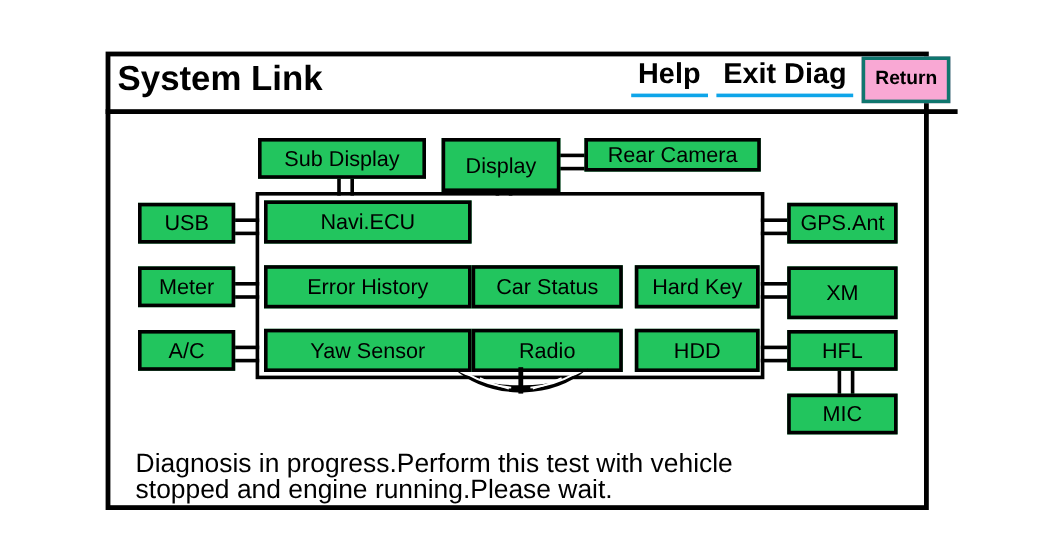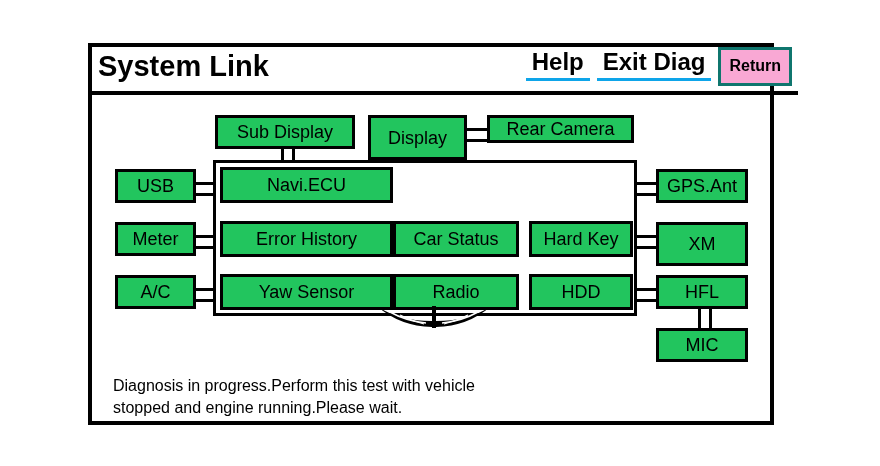--- a/index.html
+++ b/index.html
@@ -136,21 +136,21 @@
     z-index: 4;
     pointer-events: none;
   }
 
   
   .status-text {
     position: absolute;
     left: 113px;
     top: 375px;
     width: 540px;
-    font-size: 16px;
+    font-size: 22px;
     line-height: 22px;
   }
   .status-text div { white-space: nowrap; }
 </style>
 </head>
 <body>
 
 <div id="screen">
 
   <div class="window-frame"></div>

